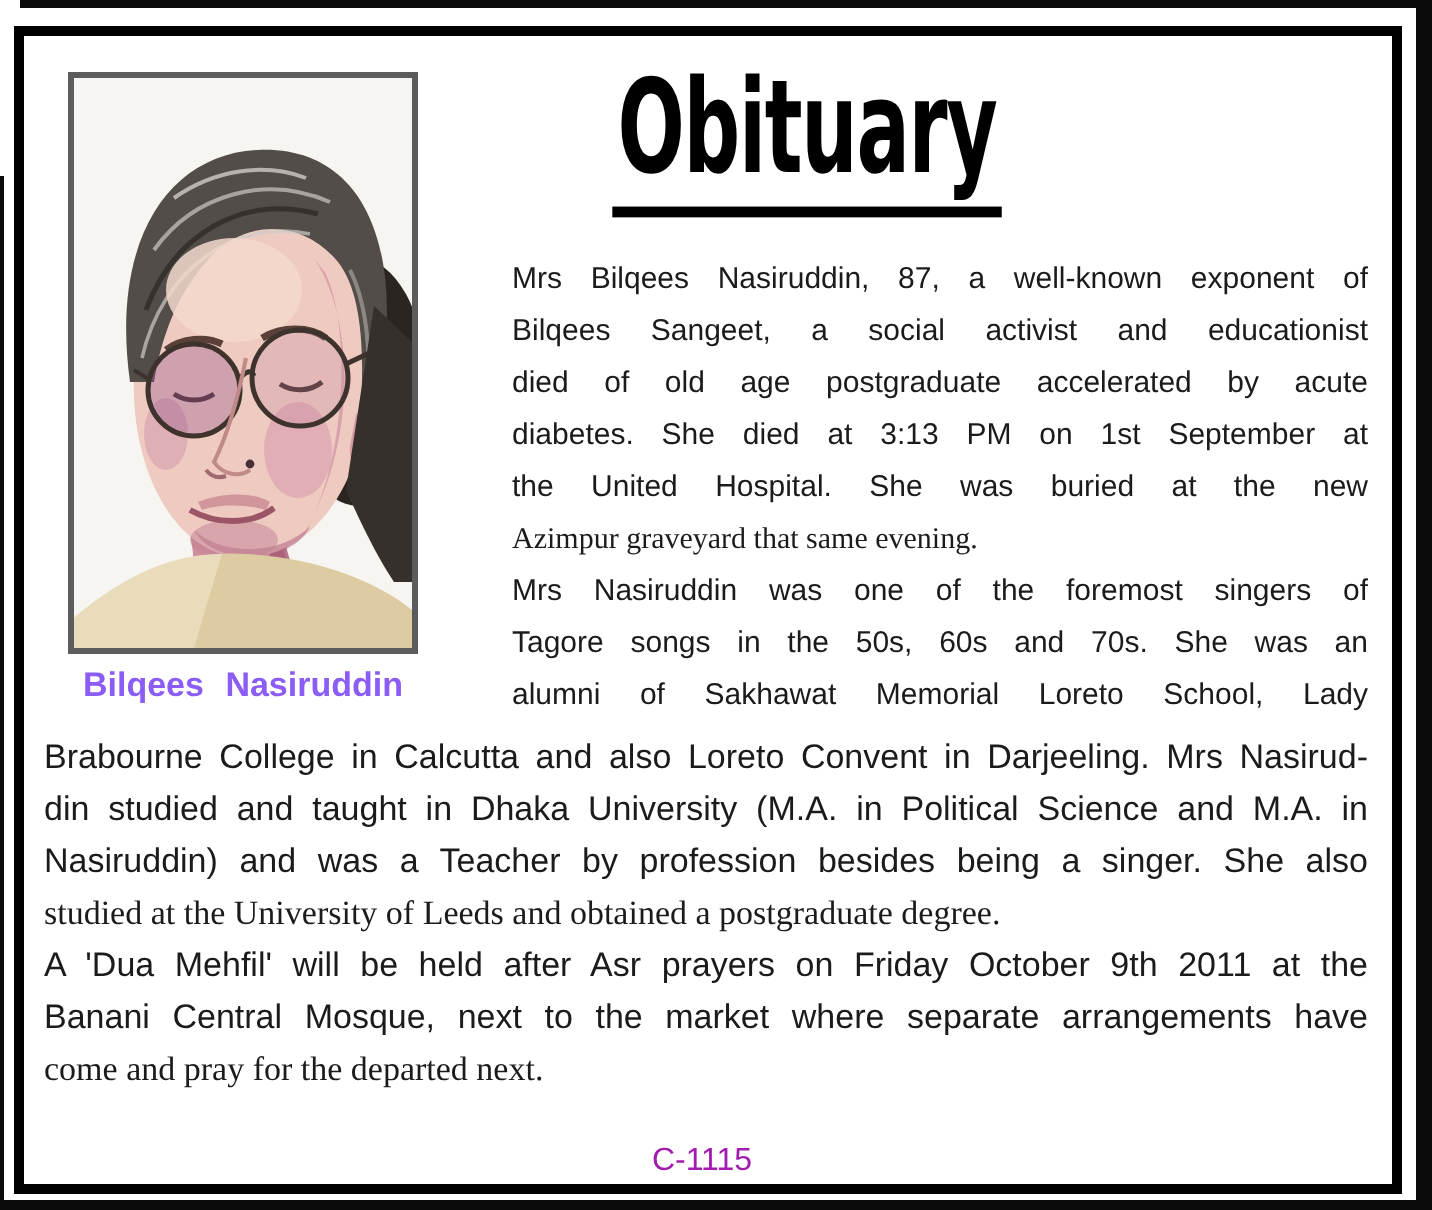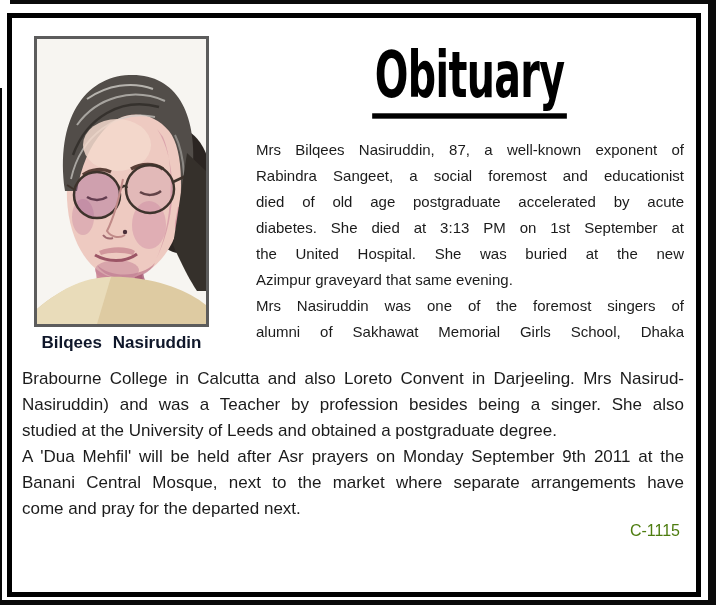--- a/index.html
+++ b/index.html
@@ -45,28 +45,27 @@
     background: #f7f5f1;
   }
   .photo-frame svg { display: block; }
   .caption {
     margin-top: 6px;
     width: 199px;  
     text-align: center;
     font-weight: bold;
     font-size: 17px;
     word-spacing: 6px;
-    color: #0f172a;
+    color: #8b5cf6;
   }
 
   
   .title-wrap {
-    margin-top: 16px;
+    margin-top: 6px;
     height: 85px;
-    text-align: center;
     overflow: visible;
   }
   .title {
     display: inline-block;
     font-family: "DejaVu Sans", sans-serif;
     font-weight: bold;
     font-size: 60px;
     line-height: 60px;
     letter-spacing: -1px;
     color: #000000;
@@ -78,30 +77,31 @@
 
   
   .lines div {
     line-height: 26px;
     height: 26px;
     white-space: nowrap;
     text-align: justify;
     text-align-last: justify;
     overflow: hidden;
   }
-  .lines div.endline { text-align-last: left; }
+  .lines div.endline { text-align-last: left; font-family: Liberation Serif, serif; }
   .right-lines { margin-top: 10px; font-size: 15px; }
   .full-lines  { clear: left; margin-top: 2px; font-size: 17px; }
 
   .code {
-    text-align: right;
+    text-align: center;
     font-size: 16px;
     line-height: 18px;
     padding-right: 4px;
-    color: #4d7c0f;
+    color: #a21caf;
+    margin-top: 24px;
   }
 </style>
 </head>
 <body>
 
 <div class="page">
 
   <div class="edge edge-top"></div>
   <div class="edge edge-right"></div>
   <div class="edge edge-bottom"></div>
@@ -166,34 +166,36 @@
       </div>
       <div class="caption">Bilqees Nasiruddin</div>
     </div>
 
     <div class="title-wrap">
       <span class="title">Obituary</span>
     </div>
 
     <div class="lines right-lines">
       <div>Mrs Bilqees Nasiruddin, 87, a well-known exponent of</div>
-      <div>Rabindra Sangeet, a social foremost and educationist</div>
+      <div>Bilqees Sangeet, a social activist and educationist</div>
       <div>died of old age postgraduate accelerated by acute</div>
       <div>diabetes. She died at 3:13 PM on 1st September at</div>
       <div>the United Hospital. She was buried at the new</div>
       <div class="endline">Azimpur graveyard that same evening.</div>
       <div>Mrs Nasiruddin was one of the foremost singers of</div>
-      <div>alumni of Sakhawat Memorial Girls School, Dhaka</div>
+      <div>Tagore songs in the 50s, 60s and 70s. She was an</div>
+      <div>alumni of Sakhawat Memorial Loreto School, Lady</div>
     </div>
 
     <div class="lines full-lines">
       <div>Brabourne College in Calcutta and also Loreto Convent in Darjeeling. Mrs Nasirud-</div>
+      <div>din studied and taught in Dhaka University (M.A. in Political Science and M.A. in</div>
       <div>Nasiruddin) and was a Teacher by profession besides being a singer. She also</div>
       <div class="endline">studied at the University of Leeds and obtained a postgraduate degree.</div>
-      <div>A 'Dua Mehfil' will be held after Asr prayers on Monday September 9th 2011 at the</div>
+      <div>A 'Dua Mehfil' will be held after Asr prayers on Friday October 9th 2011 at the</div>
       <div>Banani Central Mosque, next to the market where separate arrangements have</div>
       <div class="endline">come and pray for the departed next.</div>
     </div>
 
     <div class="code">C-1115</div>
 
   </div>
 </div>
 
 </body></html>

